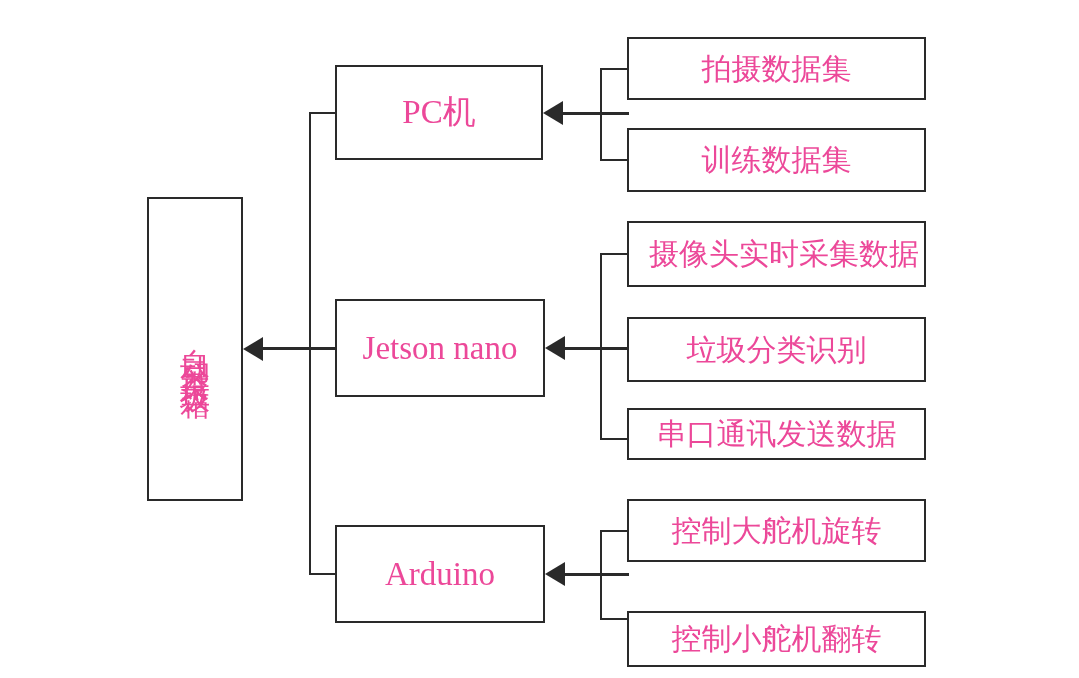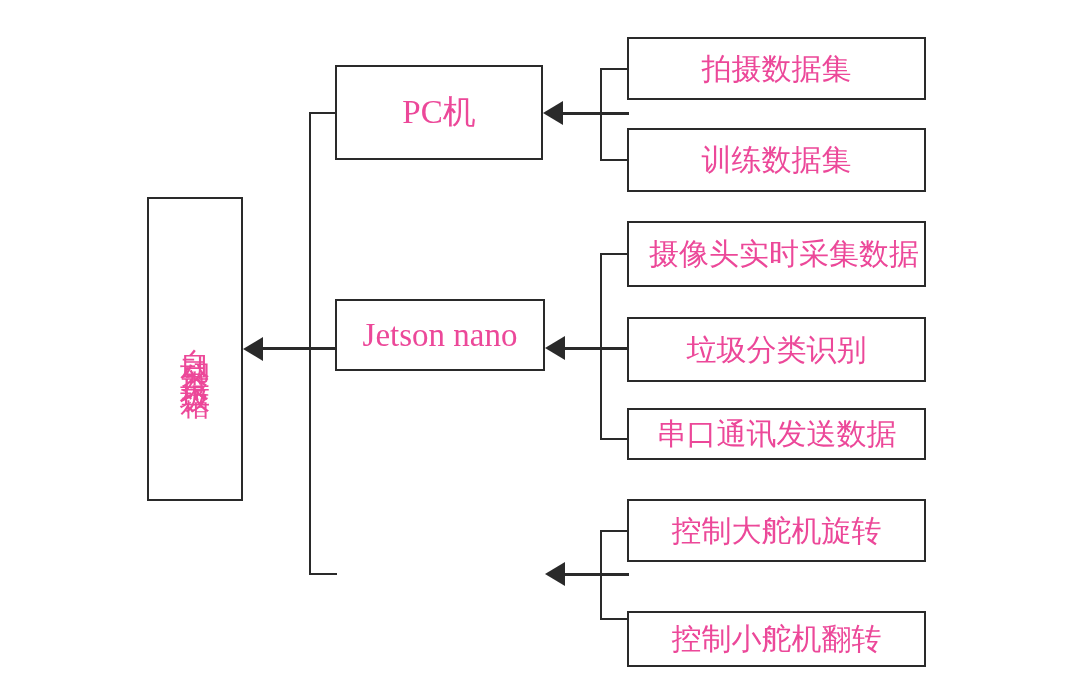--- a/index.html
+++ b/index.html
@@ -31,21 +31,21 @@
   
   .box.root { left: 147px; top: 197px; width: 96px; height: 304px; }
   .vtext {
     writing-mode: vertical-rl;
     text-orientation: upright;
     letter-spacing: 7px;
     font-size: 30px;
   }
   
   .box.mid-pc      { left: 335px; top: 65px;  width: 208px; height: 95px; font-size: 33px; }
-  .box.mid-jetson  { left: 335px; top: 299px; width: 210px; height: 72px; font-size: 33px; }
+  .box.mid-jetson  { left: 335px; top: 299px; width: 210px; height: 98px; font-size: 33px; }
   .box.mid-arduino { left: 335px; top: 525px; width: 210px; height: 98px; font-size: 33px; }
   
   .box.leaf { left: 627px; width: 299px; }
   .box.leaf-1 { top: 37px;  height: 63px; }
   .box.leaf-2 { top: 128px; height: 64px; }
   .box.leaf-3 { top: 221px; height: 66px; padding-left: 15px; }
   .box.leaf-4 { top: 317px; height: 65px; }
   .box.leaf-5 { top: 408px; height: 52px; }
   .box.leaf-6 { top: 499px; height: 63px; }
   .box.leaf-7 { top: 611px; height: 56px; }
@@ -89,20 +89,23 @@
   <div class="box root">
     <span class="vtext">自动分类垃圾箱</span>
   </div>
 
   <div class="box mid-pc">
     <span>PC机</span>
   </div>
   <div class="box mid-jetson">
     <span>Jetson nano</span>
   </div>
+  <div class="box mid-arduino">
+    <span>Arduino</span>
+  </div>
 
   <div class="box leaf leaf-1">
     <span>拍摄数据集</span>
   </div>
   <div class="box leaf leaf-2">
     <span>训练数据集</span>
   </div>
   <div class="box leaf leaf-3">
     <span>摄像头实时采集数据</span>
   </div>

